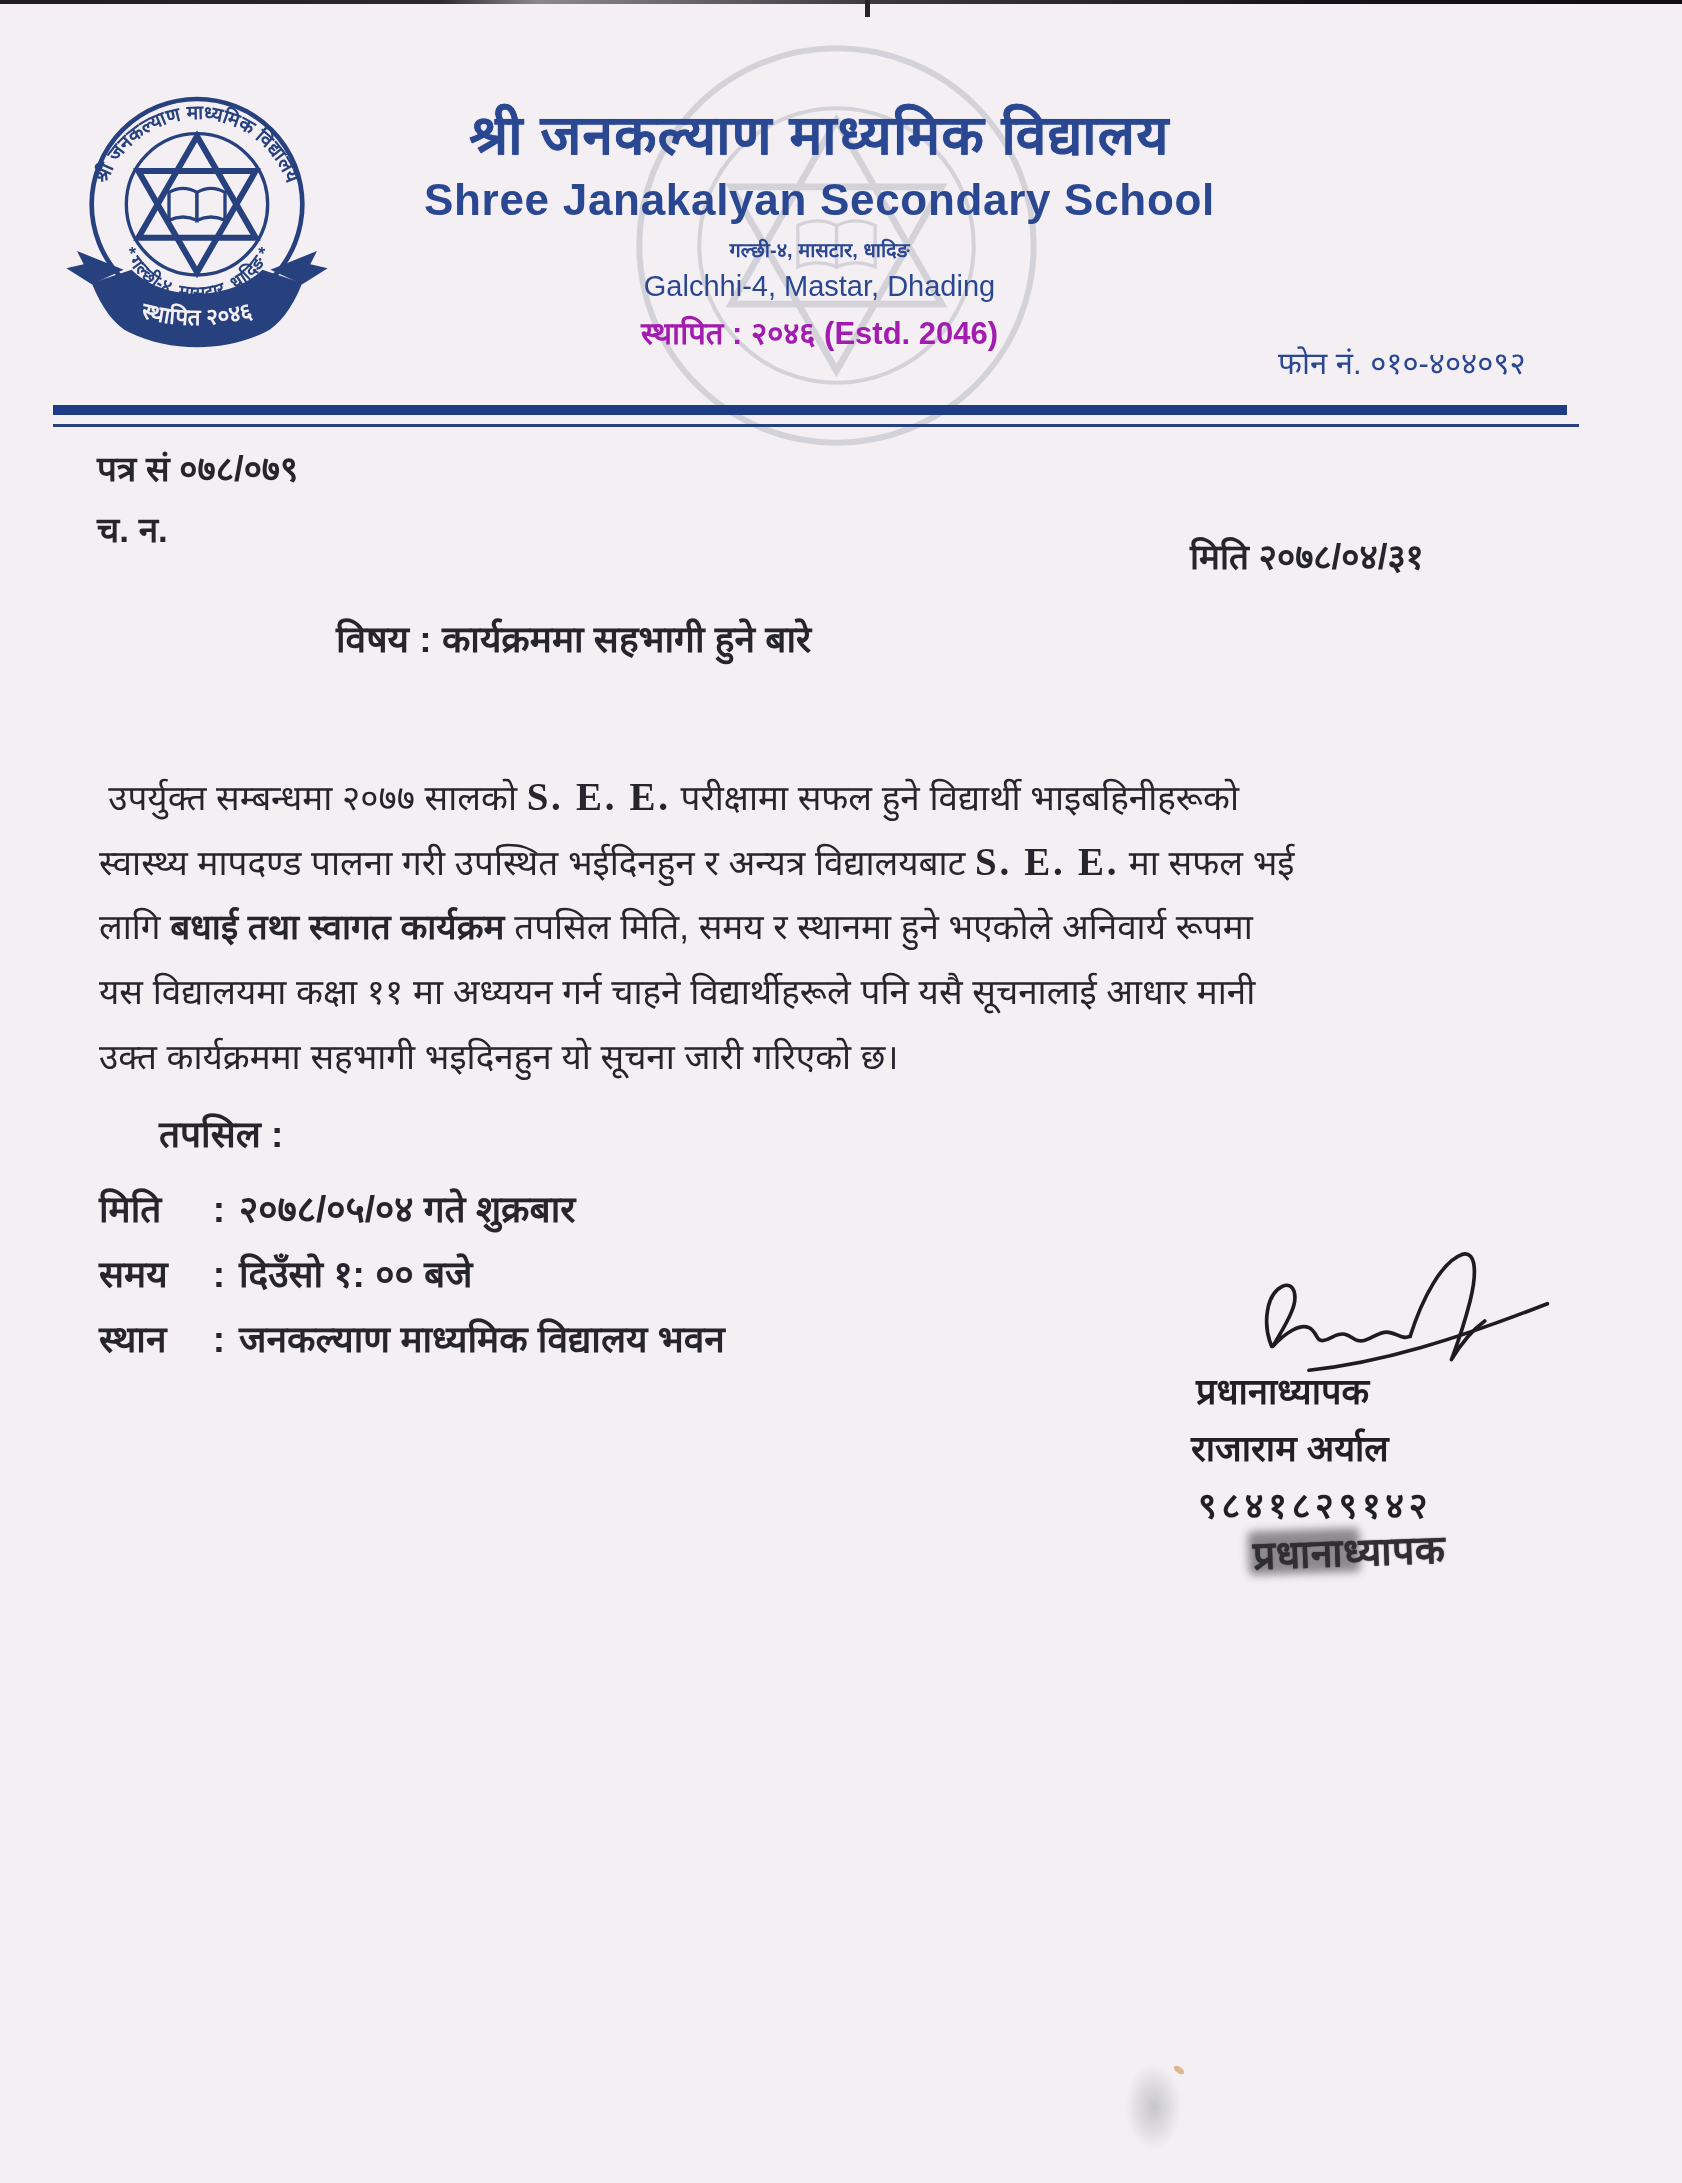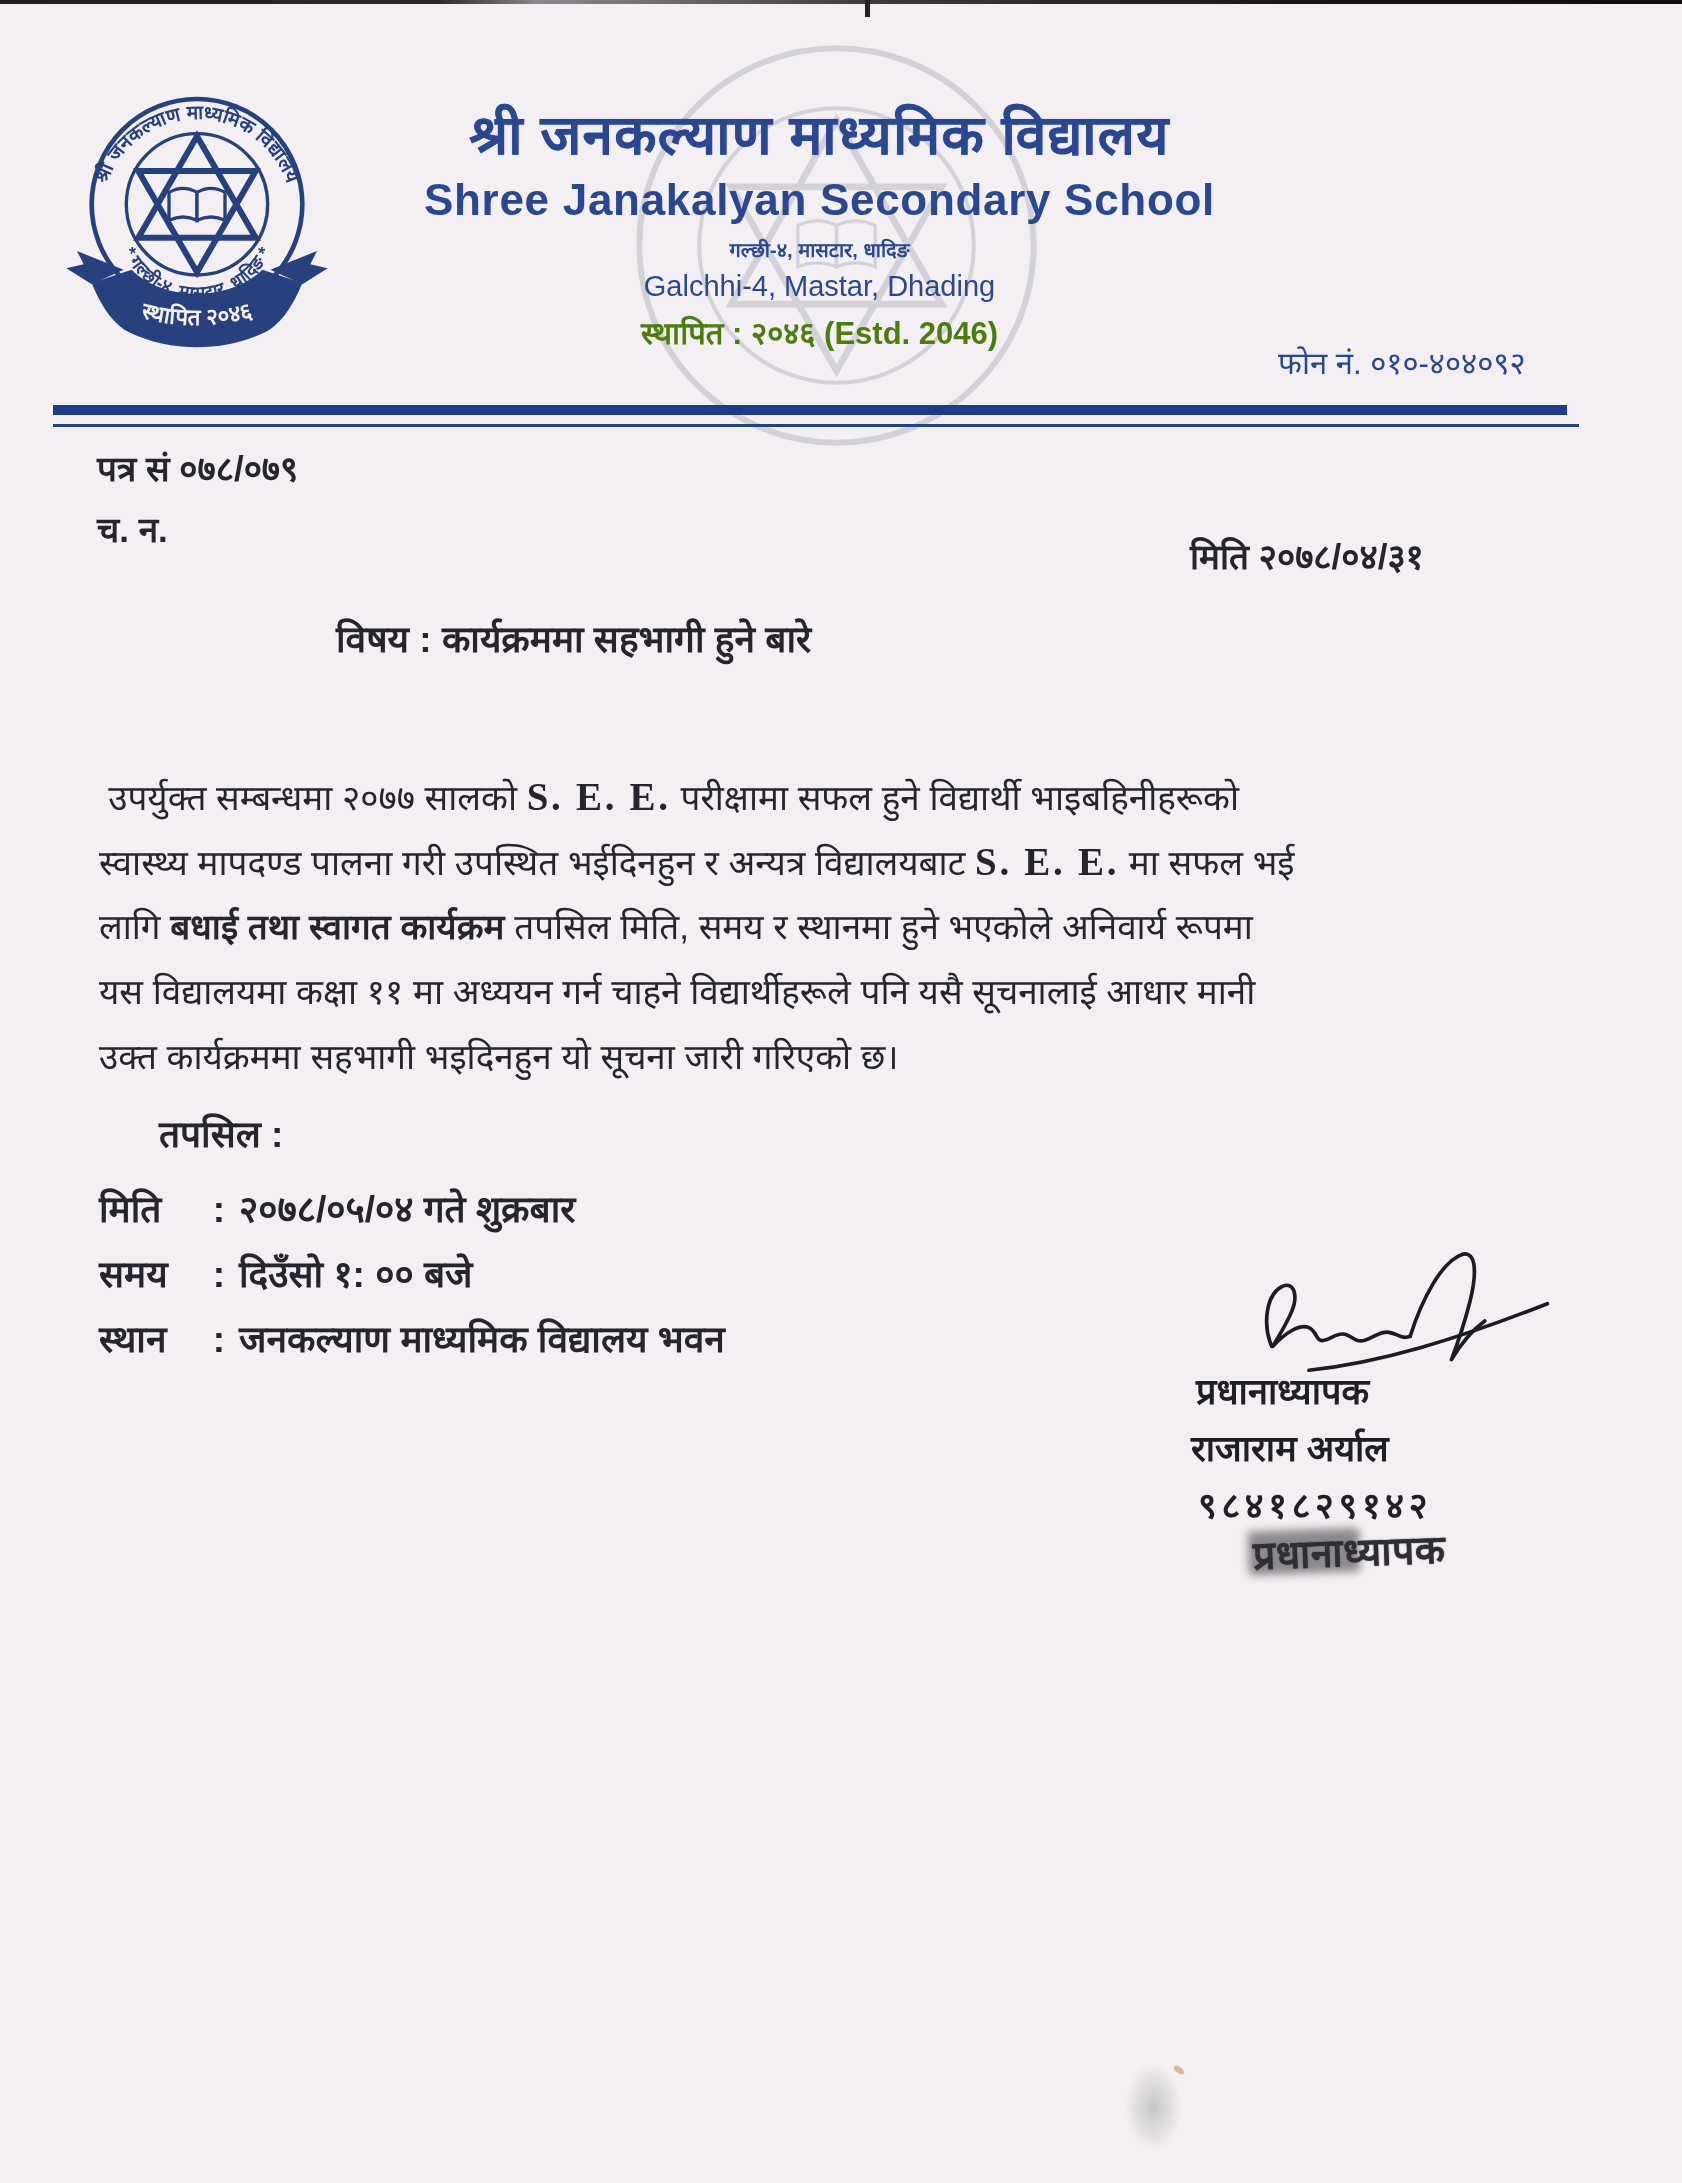--- a/index.html
+++ b/index.html
@@ -14,21 +14,21 @@
     background:linear-gradient(90deg,#1d1d1f 0%,#2a2a2c 26%,#8a8a8e 32%,#3a3a3c 52%,#151517 78%,#0e0e10 100%);}
   .top-tick{position:absolute;left:865px;top:0;width:4.7px;height:17.3px;background:#232325;}
   
   .logo{position:absolute;left:57px;top:75px;width:280px;height:292px;}
   .watermark{position:absolute;left:610px;top:18.7px;width:453px;height:453px;opacity:.30;z-index:0;}
   .header{position:absolute;left:313px;top:95px;width:1013px;text-align:center;z-index:2;}
   .title-np{font-size:55px;font-weight:700;color:#2a4791;letter-spacing:1.3px;text-shadow:0 0 0.7px #2a4791;}
   .title-en{font-size:44px;font-weight:700;color:#2a4791;margin-top:5.3px;letter-spacing:0.7px;}
   .addr-np{font-size:20px;font-weight:700;color:#2a4791;margin-top:10.7px;}
   .addr-en{font-size:29px;font-weight:400;color:#2a4791;margin-top:6.7px;}
-  .estd{font-size:31px;font-weight:700;color:#4d7c0f;margin-top:8px;}
+  .estd{font-size:31px;font-weight:700;color:#a21caf;margin-top:8px;}
   .phone{position:absolute;left:1278px;top:341px;font-size:31px;font-weight:400;color:#2a4791;z-index:2;}
   .rule-thick{position:absolute;left:53px;top:405px;width:1514px;height:10px;background:#1e3c85;}
   .rule-thin{position:absolute;left:53px;top:424px;width:1526px;height:3.3px;background:#27417f;}
   
   .ref-no{position:absolute;left:97px;top:444px;font-size:35px;font-weight:600;}
   .ch-no{position:absolute;left:97px;top:505px;font-size:35px;font-weight:600;}
   .date{position:absolute;left:1190px;top:532px;font-size:35px;font-weight:600;}
   .subject{position:absolute;left:336px;top:612px;font-size:37px;font-weight:700;}
   
   .body-par{position:absolute;left:99px;top:778px;width:1532px;font-size:35px;line-height:37px;}

